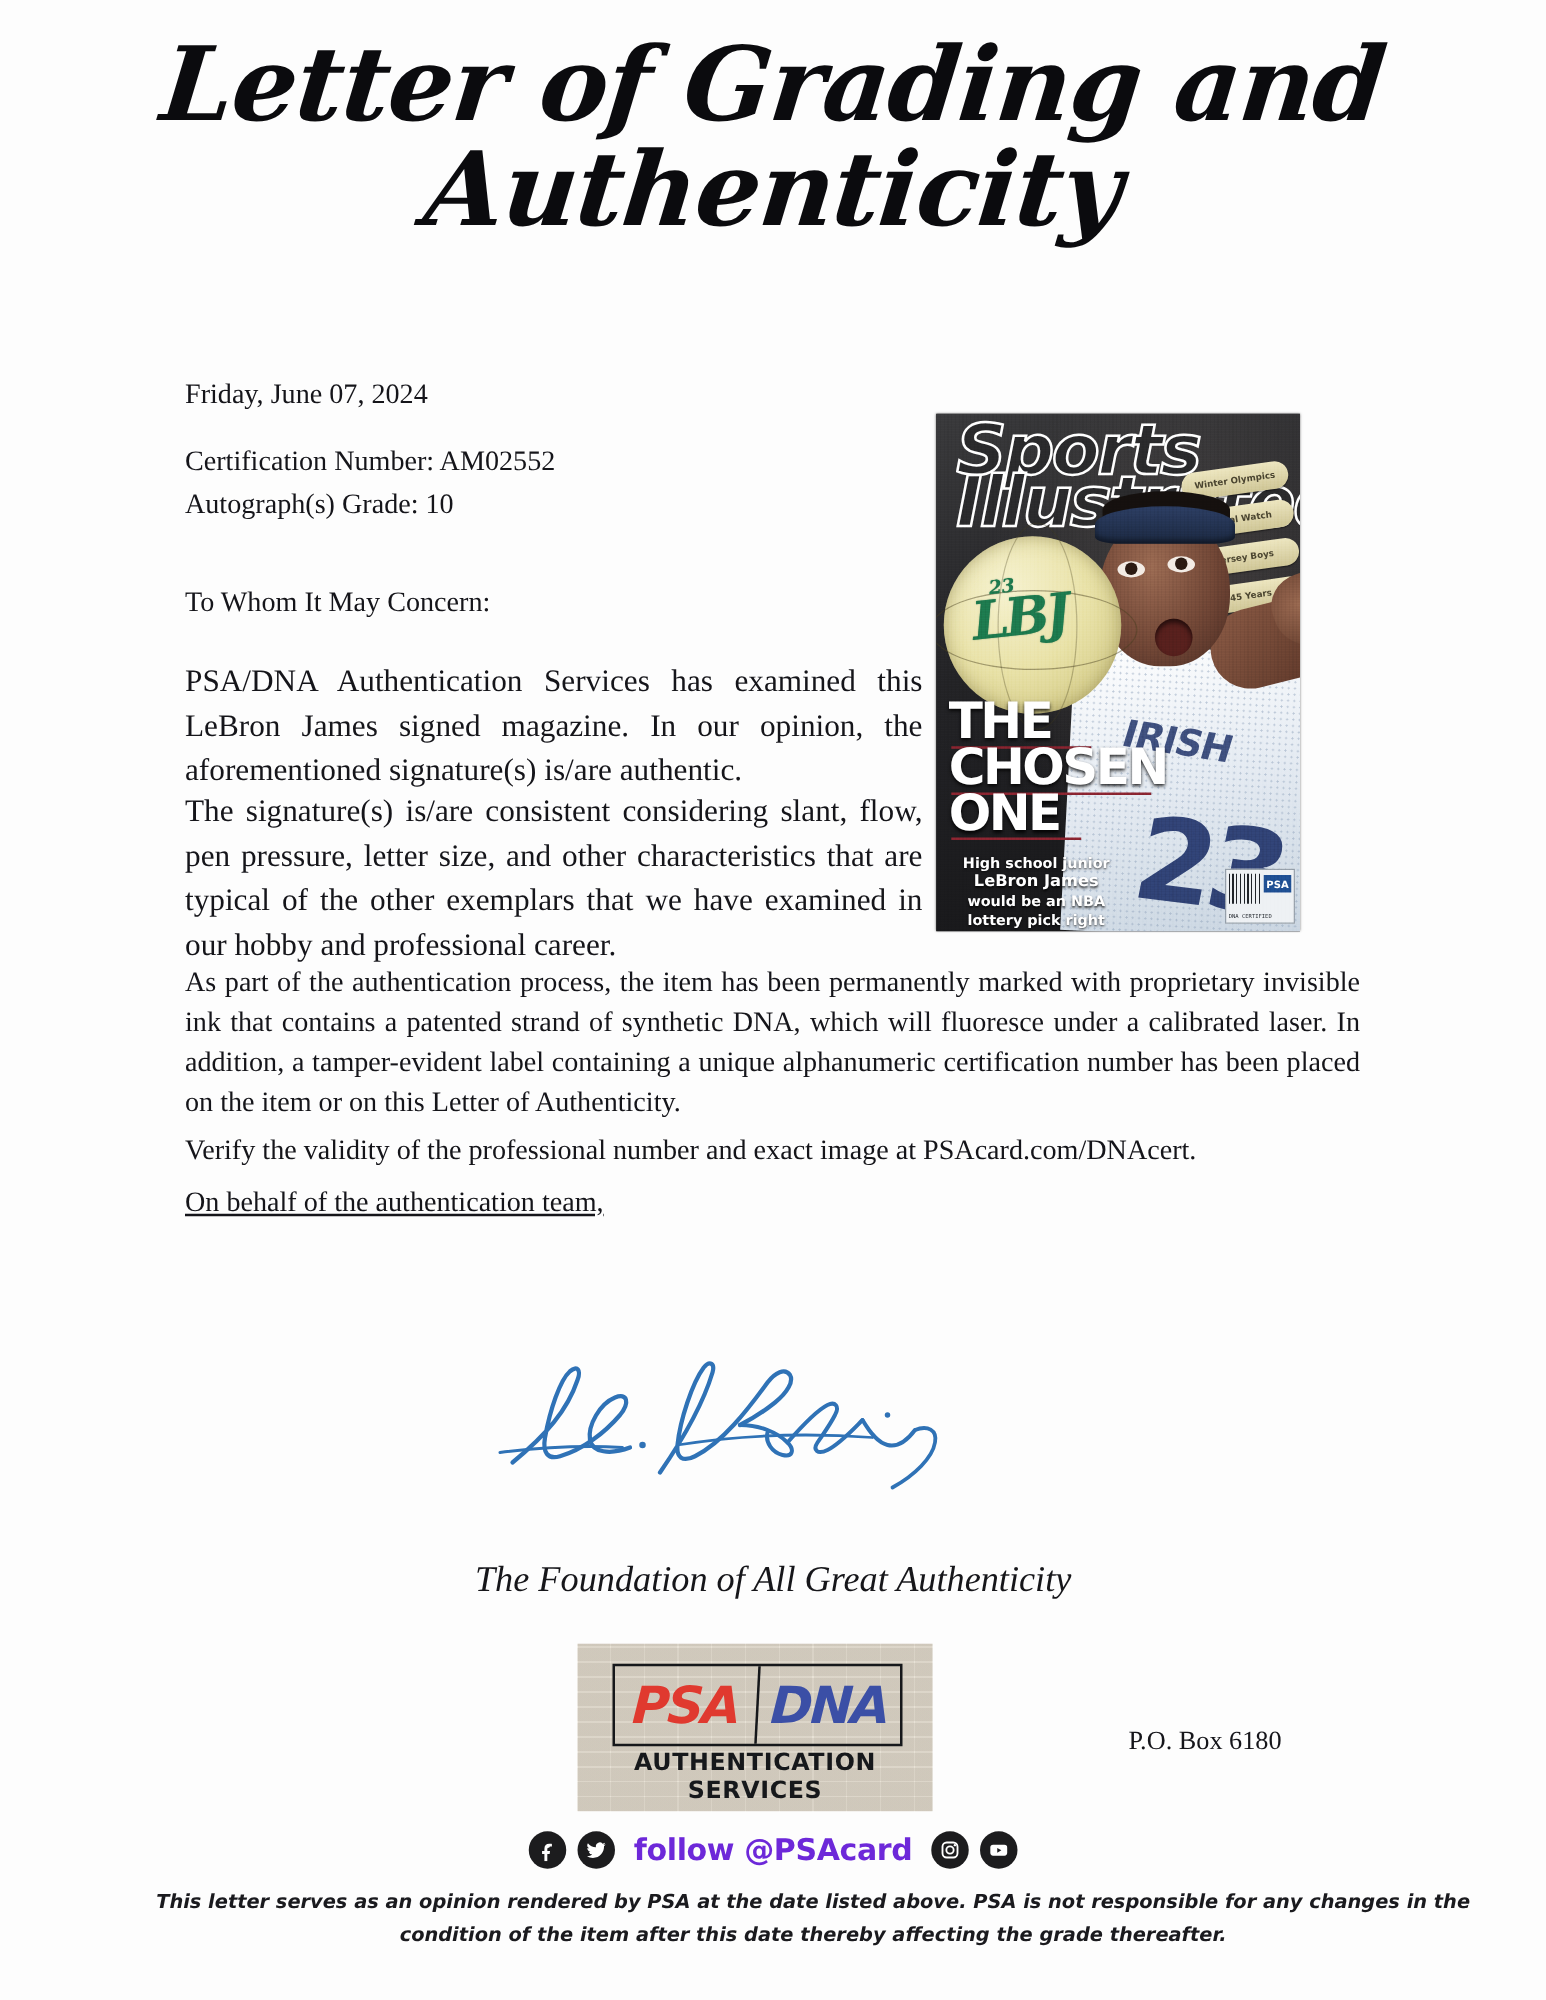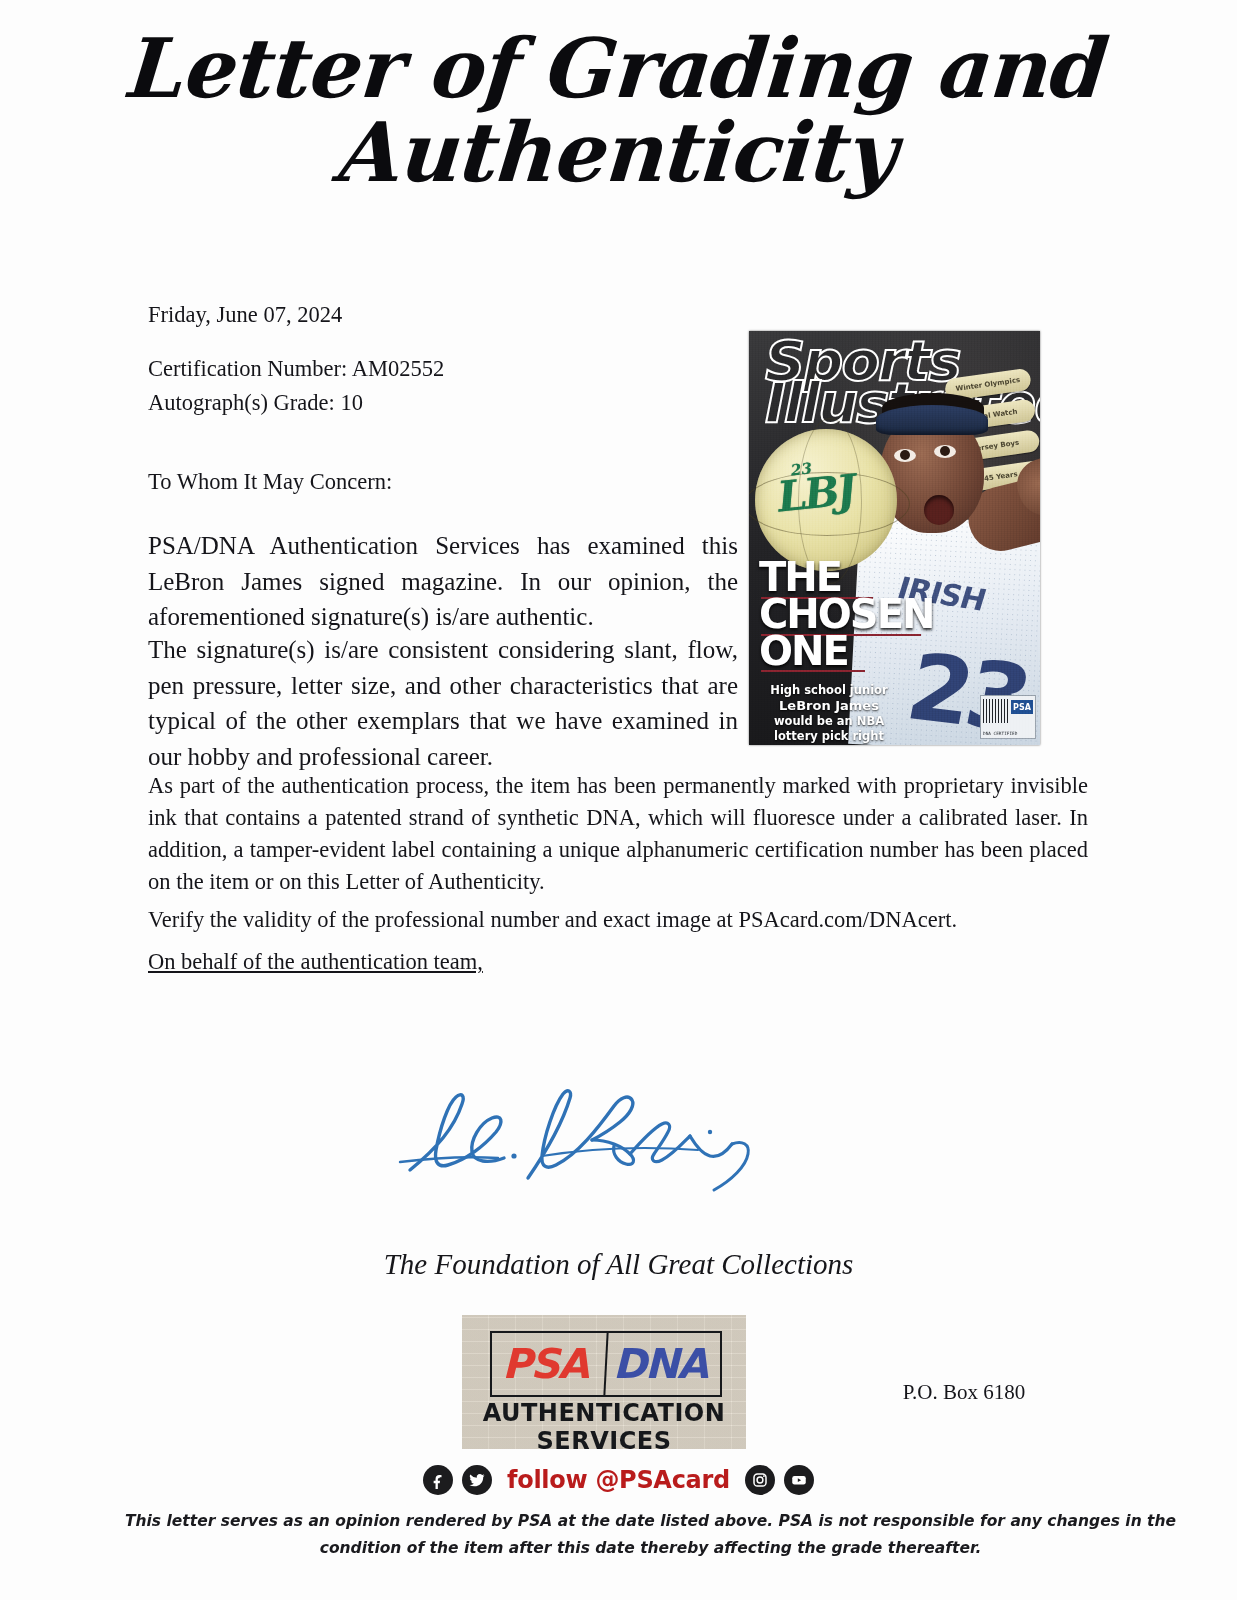--- a/index.html
+++ b/index.html
@@ -426,21 +426,21 @@
   }
   .logo-half.left { color: #e0392f; border-right: 2px solid #16181b; }
   .logo-half.right { color: #3b4fa6; }
   .logo-sub {
     position: absolute;
     left: 0; top: 84px;
     width: 284px;
     text-align: center;
     font-family: "DejaVu Sans", "Liberation Sans", sans-serif;
     font-weight: 700;
-    font-size: 24px;
+    font-size: 19px;
     letter-spacing: 0.5px;
     color: #16181b;
   }
 
   .contact-left {
     position: absolute;
     left: 150px;
     top: 1377px;
     width: 270px;
     text-align: center;
@@ -471,21 +471,21 @@
     width: 30px; height: 30px;
     border-radius: 50%;
     background: #1c1c1e;
     display: flex; align-items: center; justify-content: center;
   }
   .sicon svg { display:block; }
   .follow-text {
     font-family: "DejaVu Sans", "Liberation Sans", sans-serif;
     font-weight: 700;
     font-size: 24px;
-    color: #b91c1c;
+    color: #6d28d9;
     margin: 0 6px;
     letter-spacing: -0.3px;
   }
 
   .disclaimer {
     position: absolute;
     left: 0;
     top: 1508px;
     width: 1237px;
     text-align: center;
@@ -595,21 +595,21 @@
         <path d="M200 70 C 216 70, 230 76, 238 84 C 244 90, 242 96, 234 94 C 226 92, 220 84, 222 76" stroke-width="3.2"></path>
         <path d="M238 84 C 252 68, 262 58, 270 54 C 276 51, 280 55, 276 62 C 272 70, 266 78, 262 84 C 258 90, 262 94, 270 90 C 280 85, 290 74, 298 66" stroke-width="3.2"></path>
         <path d="M298 66 C 304 76, 310 84, 318 86 C 326 88, 334 82, 340 74" stroke-width="3.2"></path>
         <circle cx="318" cy="62" r="2.2" fill="#2f72b6" stroke="none"></circle>
         <path d="M340 74 C 350 70, 358 74, 356 84 C 354 96, 340 110, 322 120" stroke-width="3"></path>
         <path d="M150 86 C 200 78, 252 76, 306 80" stroke-width="2.2"></path>
       </g>
     </svg>
   </div>
 
-  <div class="tagline">The Foundation of All Great Collections</div>
+  <div class="tagline">The Foundation of All Great Authenticity</div>
 
   <div class="logo-box">
     <div class="logo-inner">
       <div class="logo-half left">PSA</div>
       <div class="logo-half right">DNA</div>
     </div>
     <div class="logo-sub">AUTHENTICATION SERVICES</div>
   </div>
 
 

